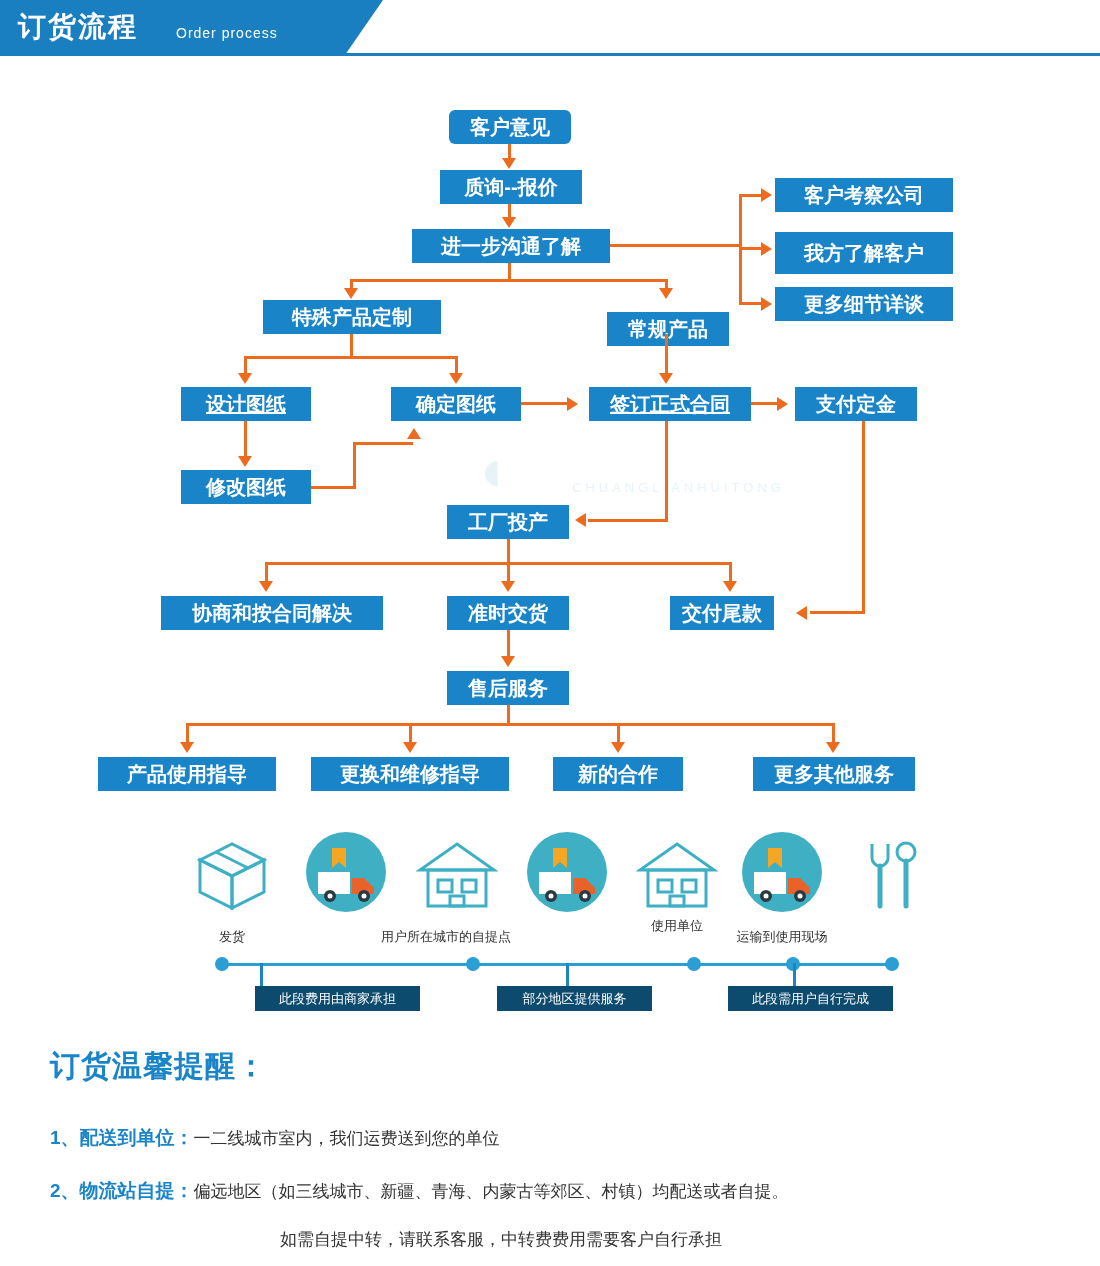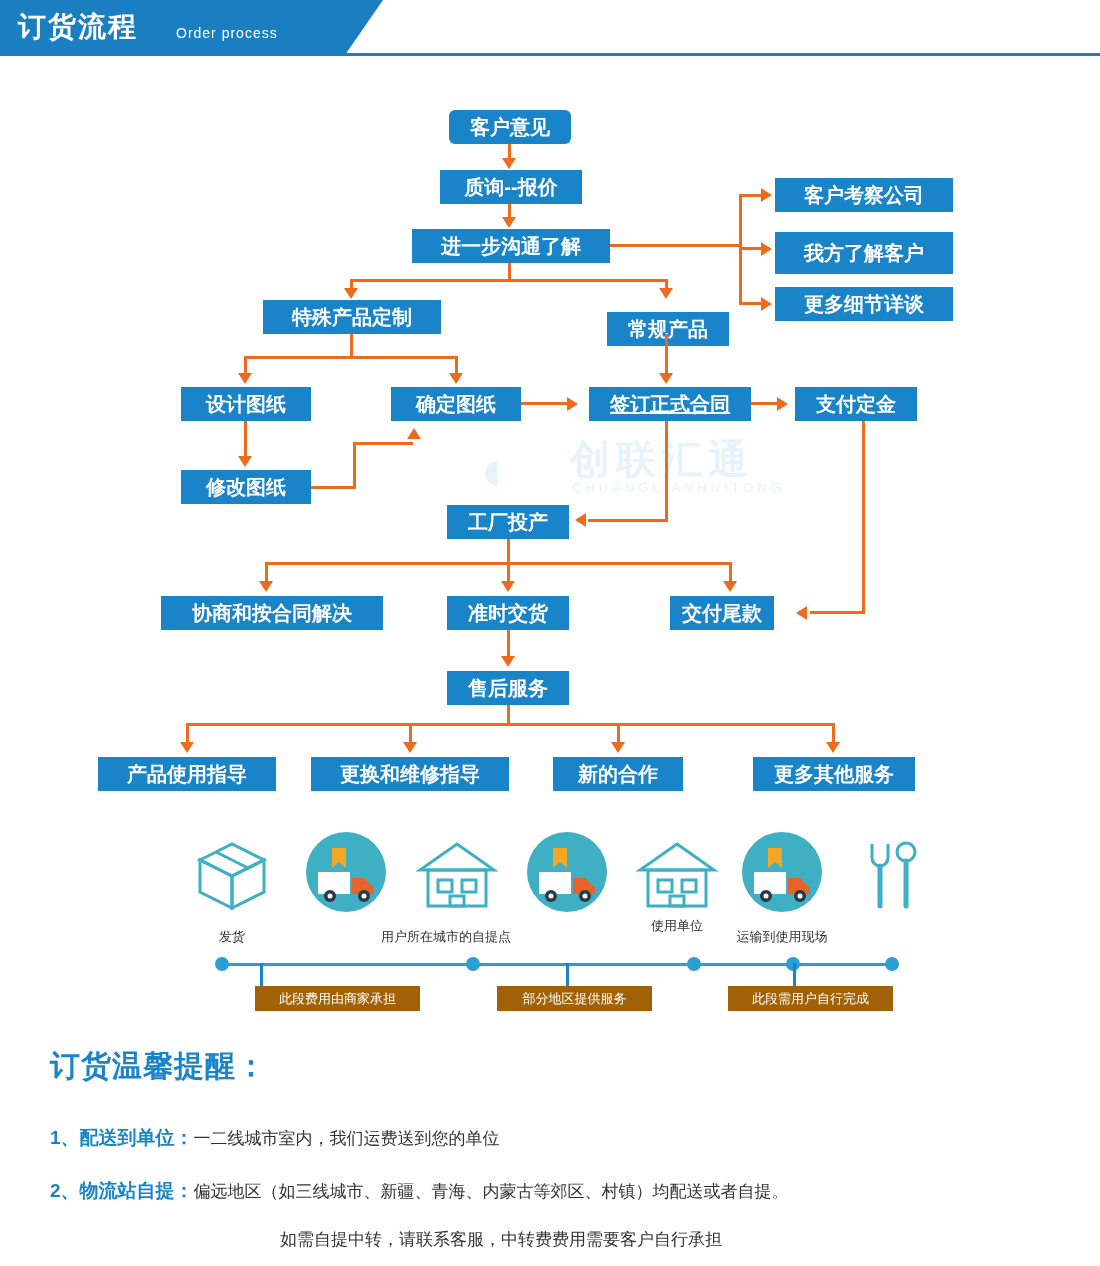--- a/index.html
+++ b/index.html
@@ -28,55 +28,54 @@
   .arw-d{border-left:7px solid transparent;border-right:7px solid transparent;border-top:11px solid #ed6b1f;}
   .arw-r{border-top:7px solid transparent;border-bottom:7px solid transparent;border-left:11px solid #ed6b1f;}
   .arw-l{border-top:7px solid transparent;border-bottom:7px solid transparent;border-right:11px solid #ed6b1f;}
   .arw-u{border-left:7px solid transparent;border-right:7px solid transparent;border-bottom:11px solid #ed6b1f;}
 
   
   .circle{position:absolute;border-radius:50%;background:#3fb0c4;}
   .icap{position:absolute;font-size:13px;color:#333;text-align:center;white-space:nowrap;}
   .tl-line{position:absolute;height:3px;background:#2b9fd4;}
   .tl-dot{position:absolute;width:14px;height:14px;border-radius:50%;background:#2b9fd4;}
-  .tl-tag{position:absolute;background:#a16207;color:#fff;font-size:13px;height:25px;display:flex;
+  .tl-tag{position:absolute;background:#0c4a6e;color:#fff;font-size:13px;height:25px;display:flex;
           align-items:center;justify-content:center;white-space:nowrap;padding:0 8px;box-sizing:border-box;}
 
   
   .notes-title{position:absolute;left:50px;top:1046px;font-size:30px;font-weight:bold;color:#1a84c8;letter-spacing:1px;}
   .note{position:absolute;font-size:19px;color:#1a84c8;font-weight:bold;white-space:nowrap;}
   .note .body{color:#333;font-weight:normal;font-size:17px;}
   .note-sub{position:absolute;font-size:17px;color:#333;white-space:nowrap;}
 </style>
 </head>
 <body>
 
 <div class="banner"></div>
 <div class="banner-cn">订货流程</div>
 <div class="banner-en">Order process</div>
 <div class="banner-rule"></div>
 
 <div class="watermark">
   <div class="wm-mark">◐</div>
-  <div class="wm-text">创联汇通</div>
   <div class="wm-sub">CHUANGLIANHUITONG</div>
 </div>
 
 <div class="box" style="left:449px;top:110px;width:122px;height:34px;border-radius:6px;">客户意见</div>
 <div class="box" style="left:440px;top:170px;width:142px;height:34px;">质询--报价</div>
 <div class="box" style="left:412px;top:229px;width:198px;height:34px;">进一步沟通了解</div>
 
 <div class="box" style="left:775px;top:178px;width:178px;height:34px;">客户考察公司</div>
 <div class="box" style="left:775px;top:232px;width:178px;height:42px;">我方了解客户</div>
 <div class="box" style="left:775px;top:287px;width:178px;height:34px;">更多细节详谈</div>
 
 <div class="box" style="left:263px;top:300px;width:178px;height:34px;">特殊产品定制</div>
 <div class="box" style="left:607px;top:300px;width:122px;height:34px;margin-top:12px;">常规产品</div>
 
-<div class="box" style="left:181px;top:387px;width:130px;height:34px;">设计图纸</div>
+<div class="box" style="left:181px;top:387px;width:130px;height:34px;text-decoration:underline;">设计图纸</div>
 <div class="box" style="left:391px;top:387px;width:130px;height:34px;">确定图纸</div>
 <div class="box" style="left:589px;top:387px;width:162px;height:34px;text-decoration:underline;">签订正式合同</div>
 <div class="box" style="left:795px;top:387px;width:122px;height:34px;">支付定金</div>
 
 <div class="box" style="left:181px;top:470px;width:130px;height:34px;">修改图纸</div>
 
 <div class="box" style="left:447px;top:505px;width:122px;height:34px;">工厂投产</div>
 
 <div class="box" style="left:161px;top:596px;width:222px;height:34px;">协商和按合同解决</div>
 <div class="box" style="left:447px;top:596px;width:122px;height:34px;">准时交货</div>

